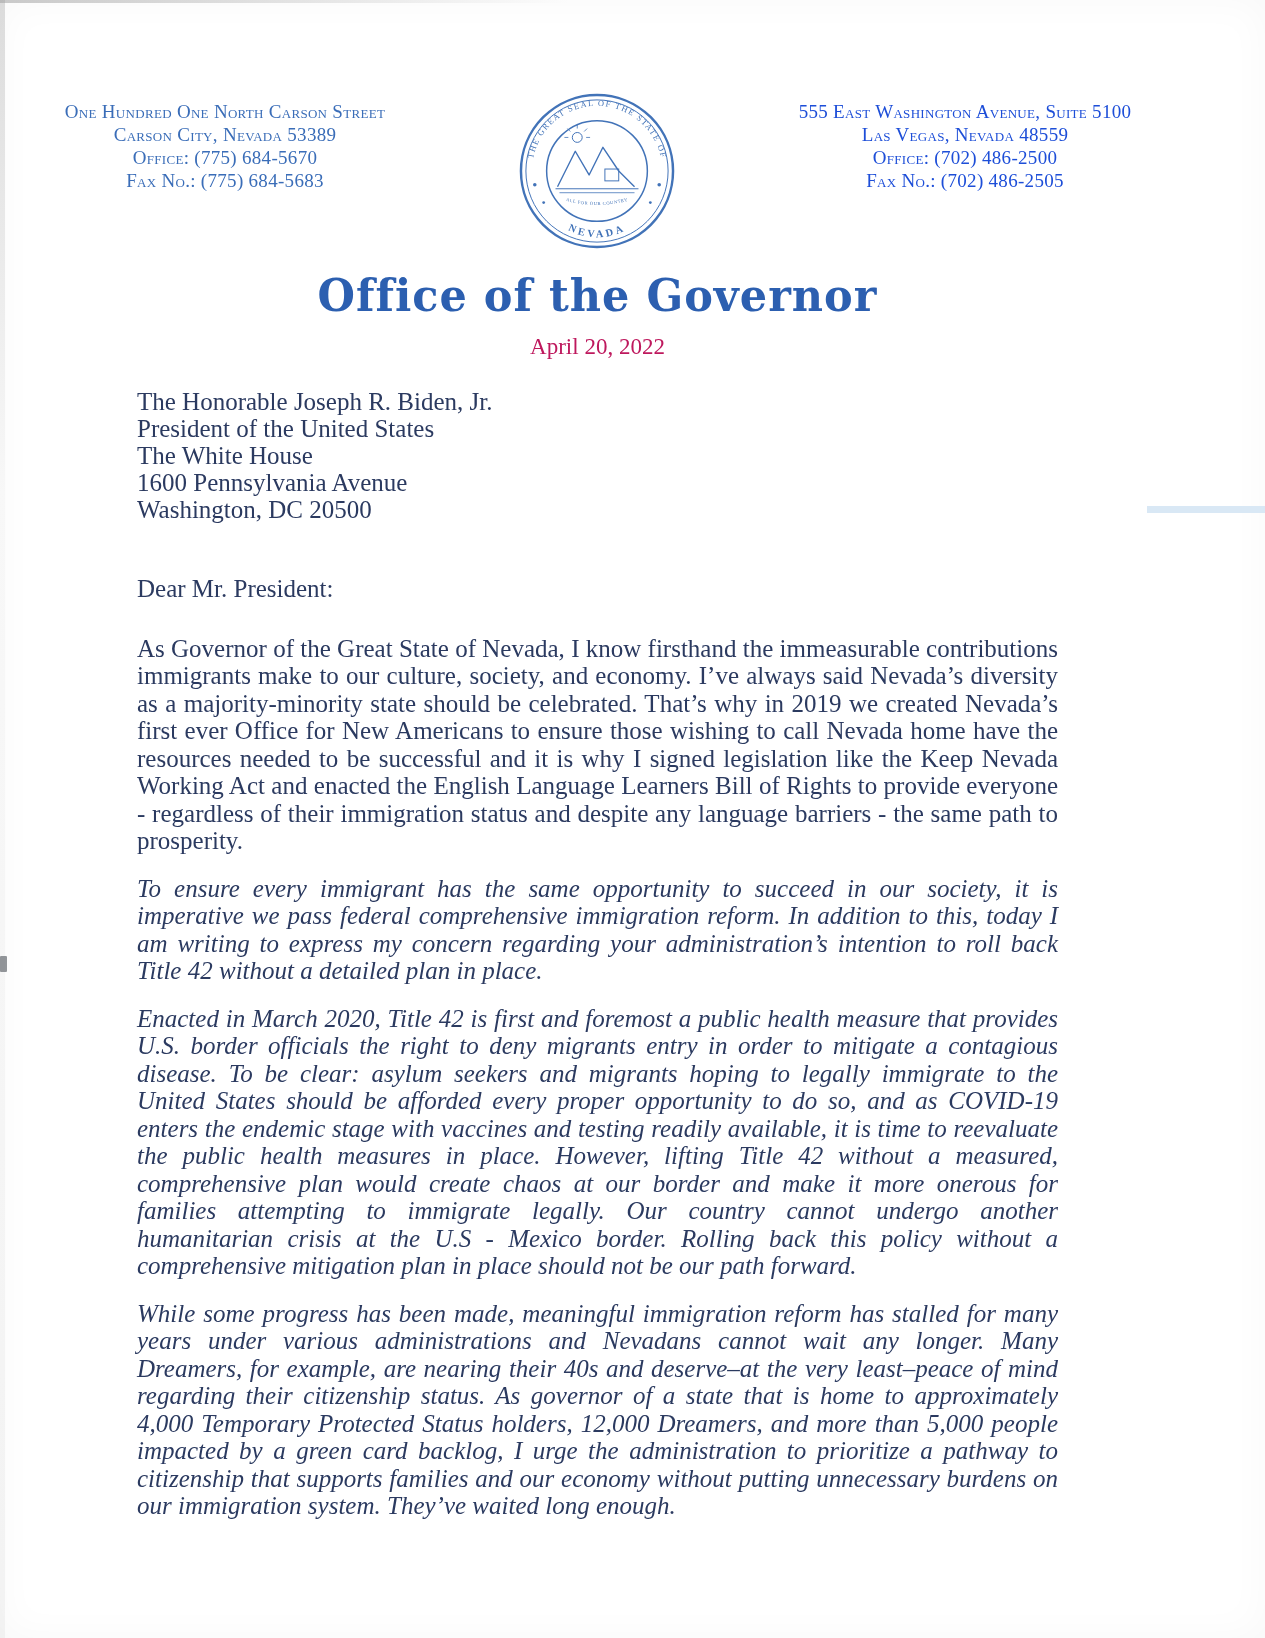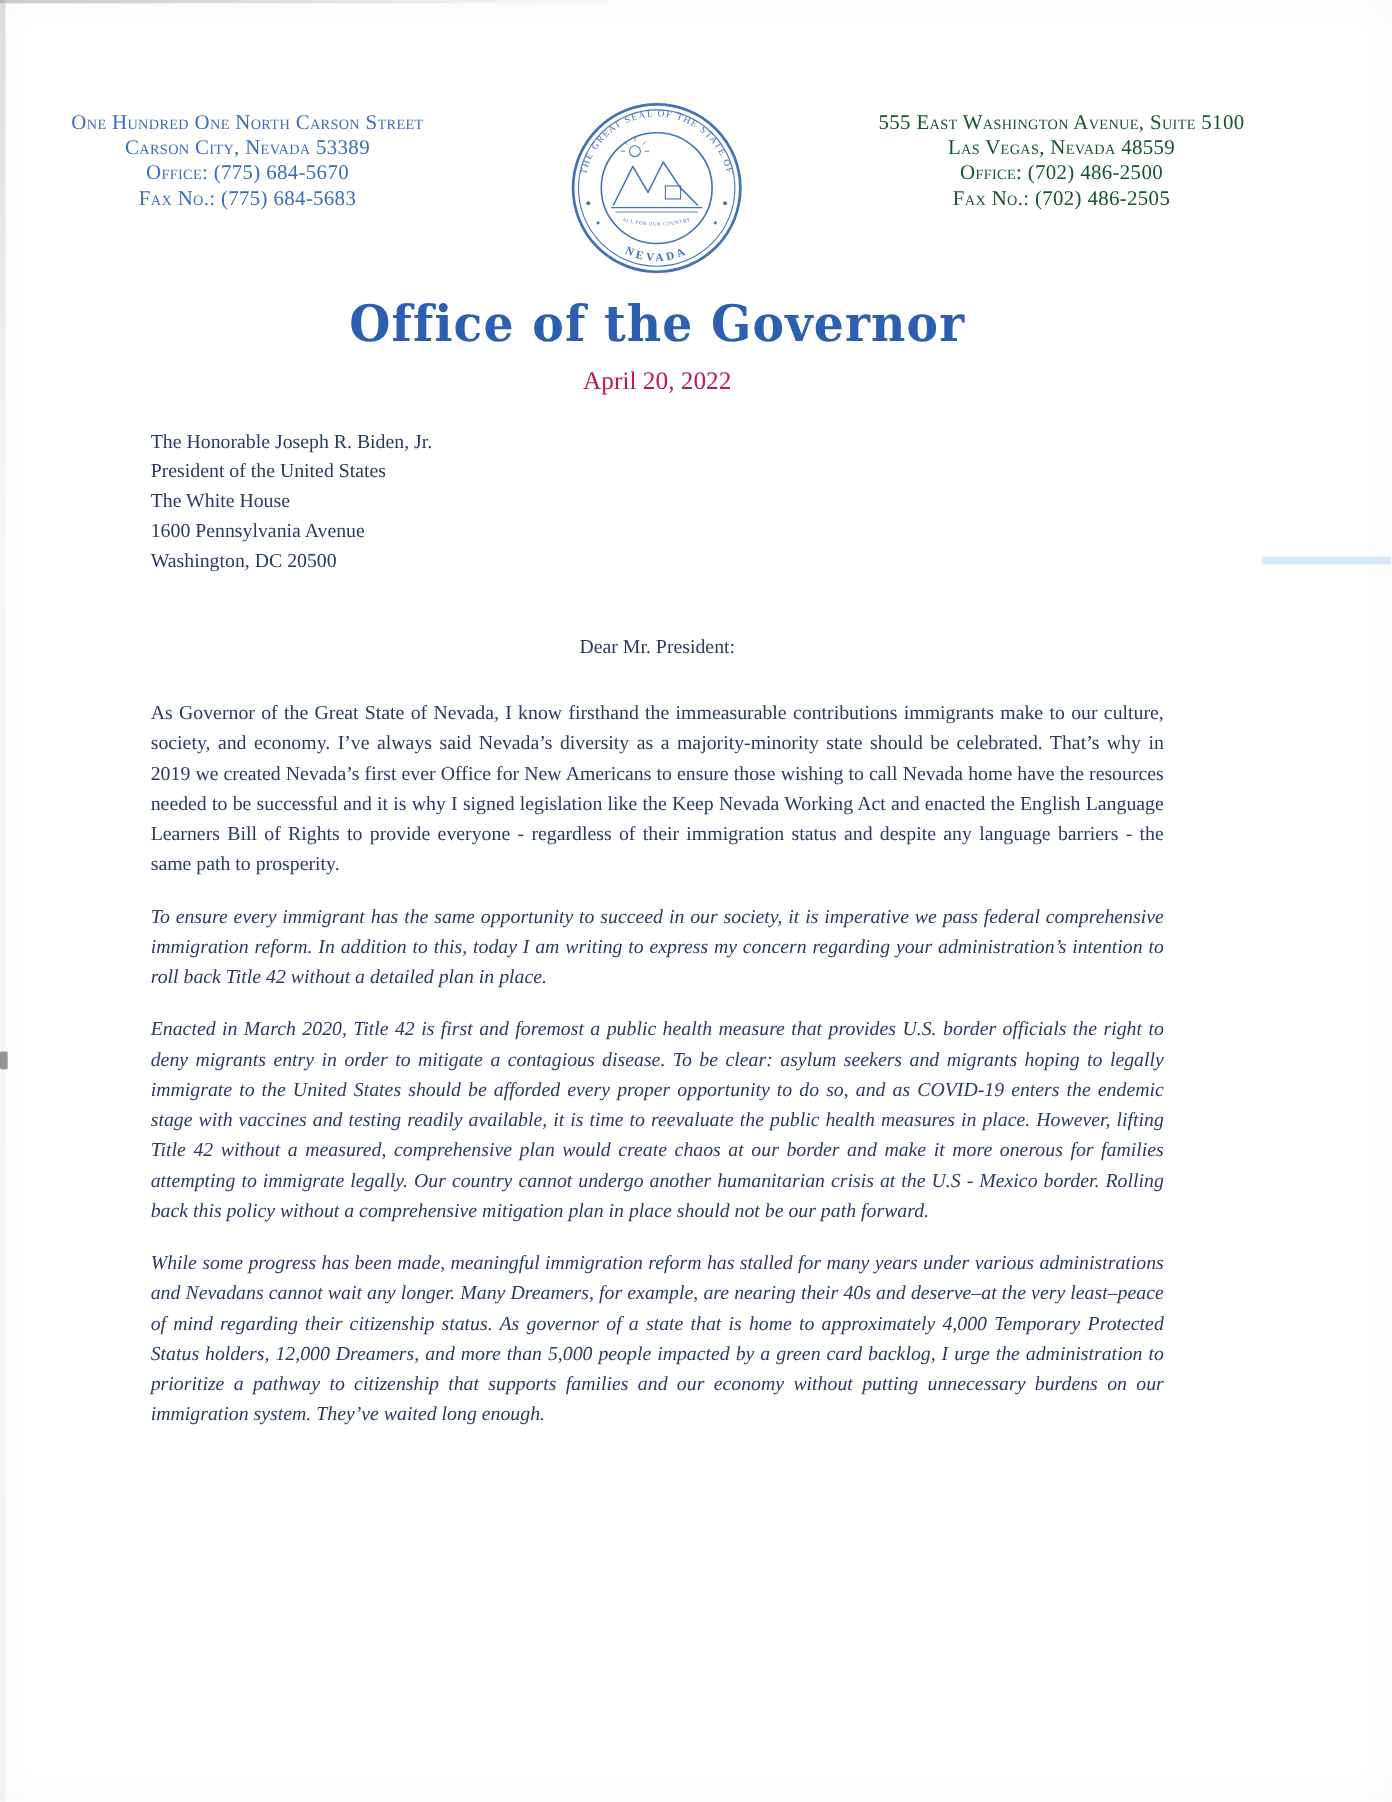--- a/index.html
+++ b/index.html
@@ -63,25 +63,25 @@
   .date {
     position: absolute;
     top: 334px; left: 137px; width: 921px;
     text-align: center;
     font-size: 23px;
   }
 
   .body-block {
     position: absolute;
     top: 388px; left: 137px; width: 921px;
-    font-size: 18px;
+    font-size: 25px;
     line-height: 27.5px;
   }
   .recipient div { line-height: 27px; }
-  .salutation { margin-top: 52px; text-align: center; }
+  .salutation { margin-top: 52px; }
   .para {
     margin: 0;
     margin-top: 32px;
     text-align: justify;
   }
   .para + .para { margin-top: 20px; font-style: italic; }
 </style>
 </head>
 <body>
 
@@ -137,21 +137,21 @@
       </text>
       <text font-size="10.5" fill="#4273b8" letter-spacing="3" font-weight="bold" font-family="Liberation Serif, serif">
         <textPath href="#arcBottom" xlink:href="#arcBottom" startOffset="50%" text-anchor="middle">NEVADA</textPath>
       </text>
       <text font-size="4.6" fill="#4273b8" letter-spacing="0.6" font-family="Liberation Serif, serif">
         <textPath href="#arcMotto" xlink:href="#arcMotto" startOffset="50%" text-anchor="middle">ALL FOR OUR COUNTRY</textPath>
       </text>
     </svg>
   </div>
 
-  <div class="header-col header-right" style="color:#14532d;">
+  <div class="header-col header-right" style="color:#1d4ed8;">
     <div>555 East Washington Avenue, Suite 5100</div>
     <div>Las Vegas, Nevada 48559</div>
     <div>Office: (702) 486-2500</div>
     <div>Fax No.: (702) 486-2505</div>
   </div>
 
   <div class="title" style="color:#2c5fb0;">Office of the Governor</div>
 
   <div class="date" style="color:#be185d;">April 20, 2022</div>
 

